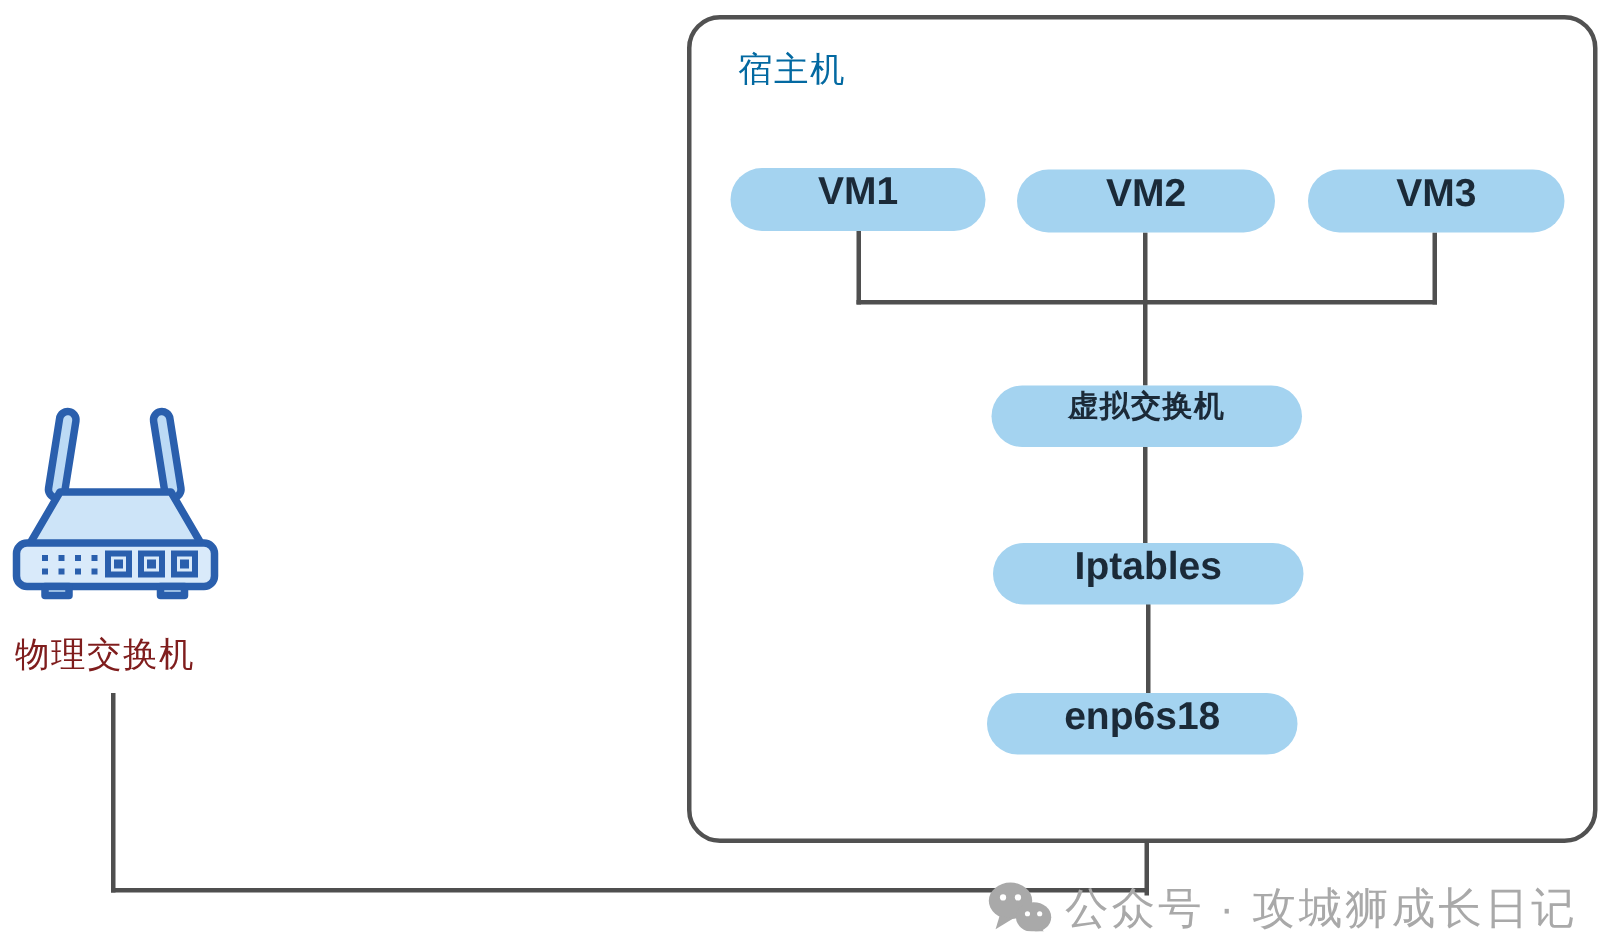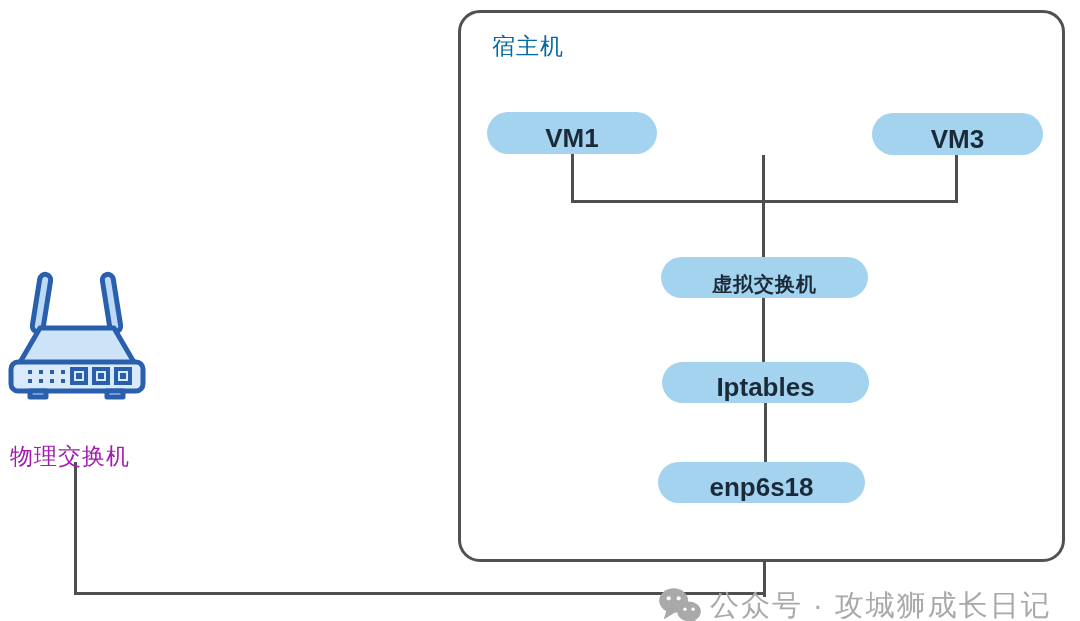--- a/index.html
+++ b/index.html
@@ -25,21 +25,21 @@
     font-size:23px;
     color:#0369a1;
     letter-spacing:1px;
   }
   
   .node{
     position:absolute;
     box-sizing:border-box;
     background:#a4d3f0;
     border-radius:21px;
-    display:flex;align-items:flex-end;justify-content:center;
+    display:flex;align-items:flex-start;justify-content:center;
     color:#1b2a38;
     font-weight:bold;
     font-size:26px;
   }
   .node.cjk{font-size:20px;letter-spacing:1px;}
   .n-vm1{left:487px;top:112px;width:170px;height:42px;}
   .n-vm2{left:678px;top:113px;width:172px;height:42px;}
   .n-vm3{left:872px;top:113px;width:171px;height:42px;}
   .n-vswitch{left:661px;top:257px;width:207px;height:41px;}
   .n-iptables{left:662px;top:362px;width:207px;height:41px;}
@@ -51,22 +51,22 @@
   .l-bus{left:571px;top:200px;width:387px;height:3px;}
   .l-vm2{left:762px;top:155px;width:3px;height:102px;}
   .l-vsw-ipt{left:762px;top:297px;width:3px;height:66px;}
   .l-ipt-nic{left:764px;top:402px;width:3px;height:61px;}
   .l-ext-right{left:763px;top:561px;width:3px;height:36px;}
   .l-ext-bottom{left:74px;top:592px;width:692px;height:3px;}
   .l-ext-left{left:74px;top:462px;width:3px;height:133px;}
   
   .router{position:absolute;left:6px;top:268px;width:142px;height:132px;}
   .phys-label{
-    position:absolute;left:10px;top:441px;
-    font-size:23px;color:#a21caf;letter-spacing:1px;
+    position:absolute;left:10px;top:421px;
+    font-size:23px;color:#7f1d1d;letter-spacing:1px;
   }
   
   .watermark{
     position:absolute;left:658px;top:559px;
     display:flex;align-items:center;gap:8px;
     color:#a9a9a9;
     margin-top:27px;
   }
   .watermark .wm-text{
     font-size:29px;
@@ -88,20 +88,23 @@
   <div class="line l-bus"></div>
   <div class="line l-vm2"></div>
   <div class="line l-vsw-ipt"></div>
   <div class="line l-ipt-nic"></div>
   <div class="line l-ext-right"></div>
   <div class="line l-ext-bottom"></div>
   <div class="line l-ext-left"></div>
 
   <div class="node n-vm1">
     <span>VM1</span>
+  </div>
+  <div class="node n-vm2">
+    <span>VM2</span>
   </div>
   <div class="node n-vm3">
     <span>VM3</span>
   </div>
 
   <div class="node cjk n-vswitch">
     <span>虚拟交换机</span>
   </div>
   <div class="node n-iptables">
     <span>Iptables</span>

